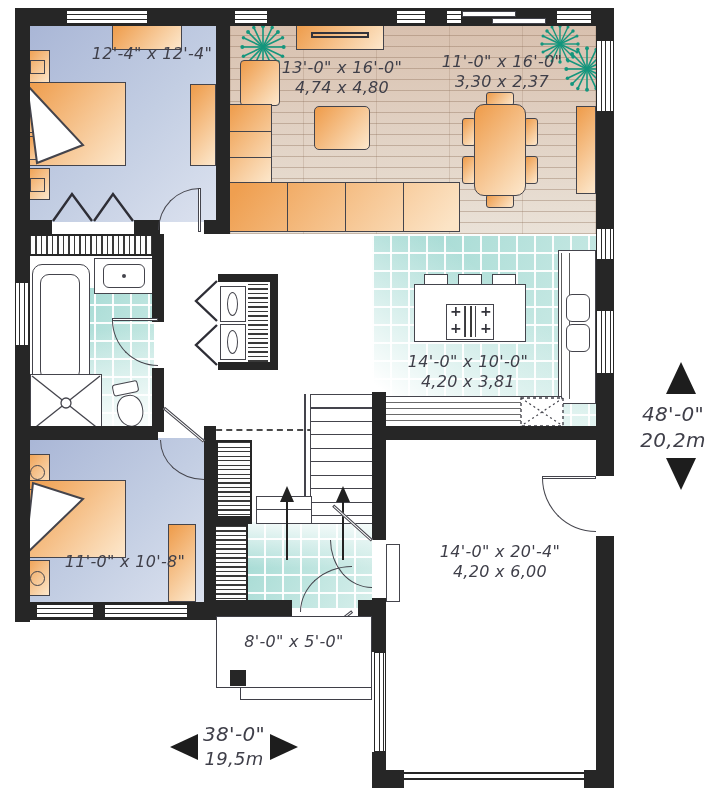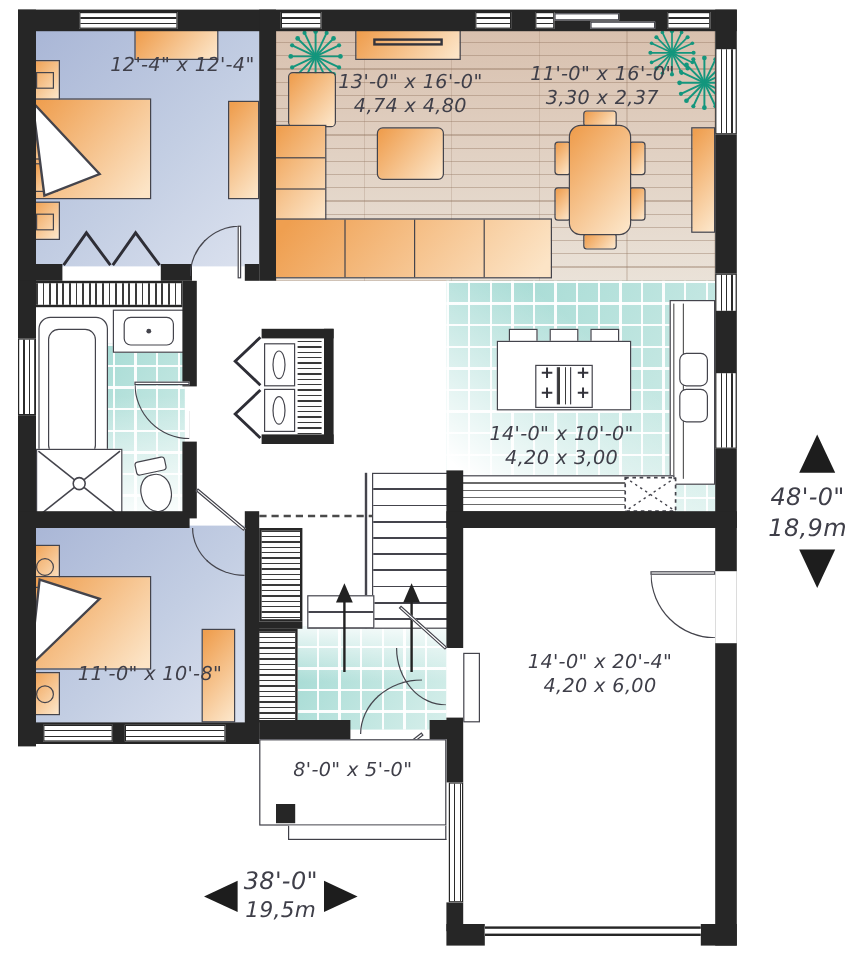--- a/index.html
+++ b/index.html
@@ -260,36 +260,36 @@
   <div class="label" style="left:272px;top:58px;width:140px;">
     <div>13'-0" x 16'-0"</div>
     <div>4,74 x 4,80</div>
   </div>
   <div class="label" style="left:432px;top:52px;width:140px;">
     <div>11'-0" x 16'-0"</div>
     <div>3,30 x 2,37</div>
   </div>
   <div class="label" style="left:398px;top:352px;width:140px;">
     <div>14'-0" x 10'-0"</div>
-    <div>4,20 x 3,00</div>
+    <div>4,20 x 3,81</div>
   </div>
   <div class="label" style="left:55px;top:552px;width:140px;">
     <div>11'-0" x 10'-8"</div>
   </div>
   <div class="label" style="left:430px;top:542px;width:140px;">
     <div>14'-0" x 20'-4"</div>
     <div>4,20 x 6,00</div>
   </div>
   <div class="label" style="left:234px;top:632px;width:120px;">
     <div>8'-0" x 5'-0"</div>
   </div>
 
   <div class="tri" style="left:666px;top:362px;border-left:15px solid transparent;border-right:15px solid transparent;border-bottom:32px solid #1d1d1d;"></div>
   <div class="label biglabel" style="left:628px;top:402px;width:90px;">48'-0"</div>
-  <div class="label biglabel" style="left:628px;top:428px;width:90px;">18,9m</div>
+  <div class="label biglabel" style="left:628px;top:428px;width:90px;">20,2m</div>
   <div class="tri" style="left:666px;top:458px;border-left:15px solid transparent;border-right:15px solid transparent;border-top:32px solid #1d1d1d;"></div>
 
   <div class="tri" style="left:170px;top:734px;border-top:13px solid transparent;border-bottom:13px solid transparent;border-right:28px solid #1d1d1d;"></div>
   <div class="label biglabel" style="left:200px;top:722px;width:68px;">38'-0"</div>
   <div class="label" style="left:200px;top:748px;width:68px;font-size:18px;">19,5m</div>
   <div class="tri" style="left:270px;top:734px;border-top:13px solid transparent;border-bottom:13px solid transparent;border-left:28px solid #1d1d1d;"></div>
 
   <svg width="0" height="0" style="position:absolute;">
     <defs>
       <symbol id="plantsym" viewBox="0 0 40 40">

